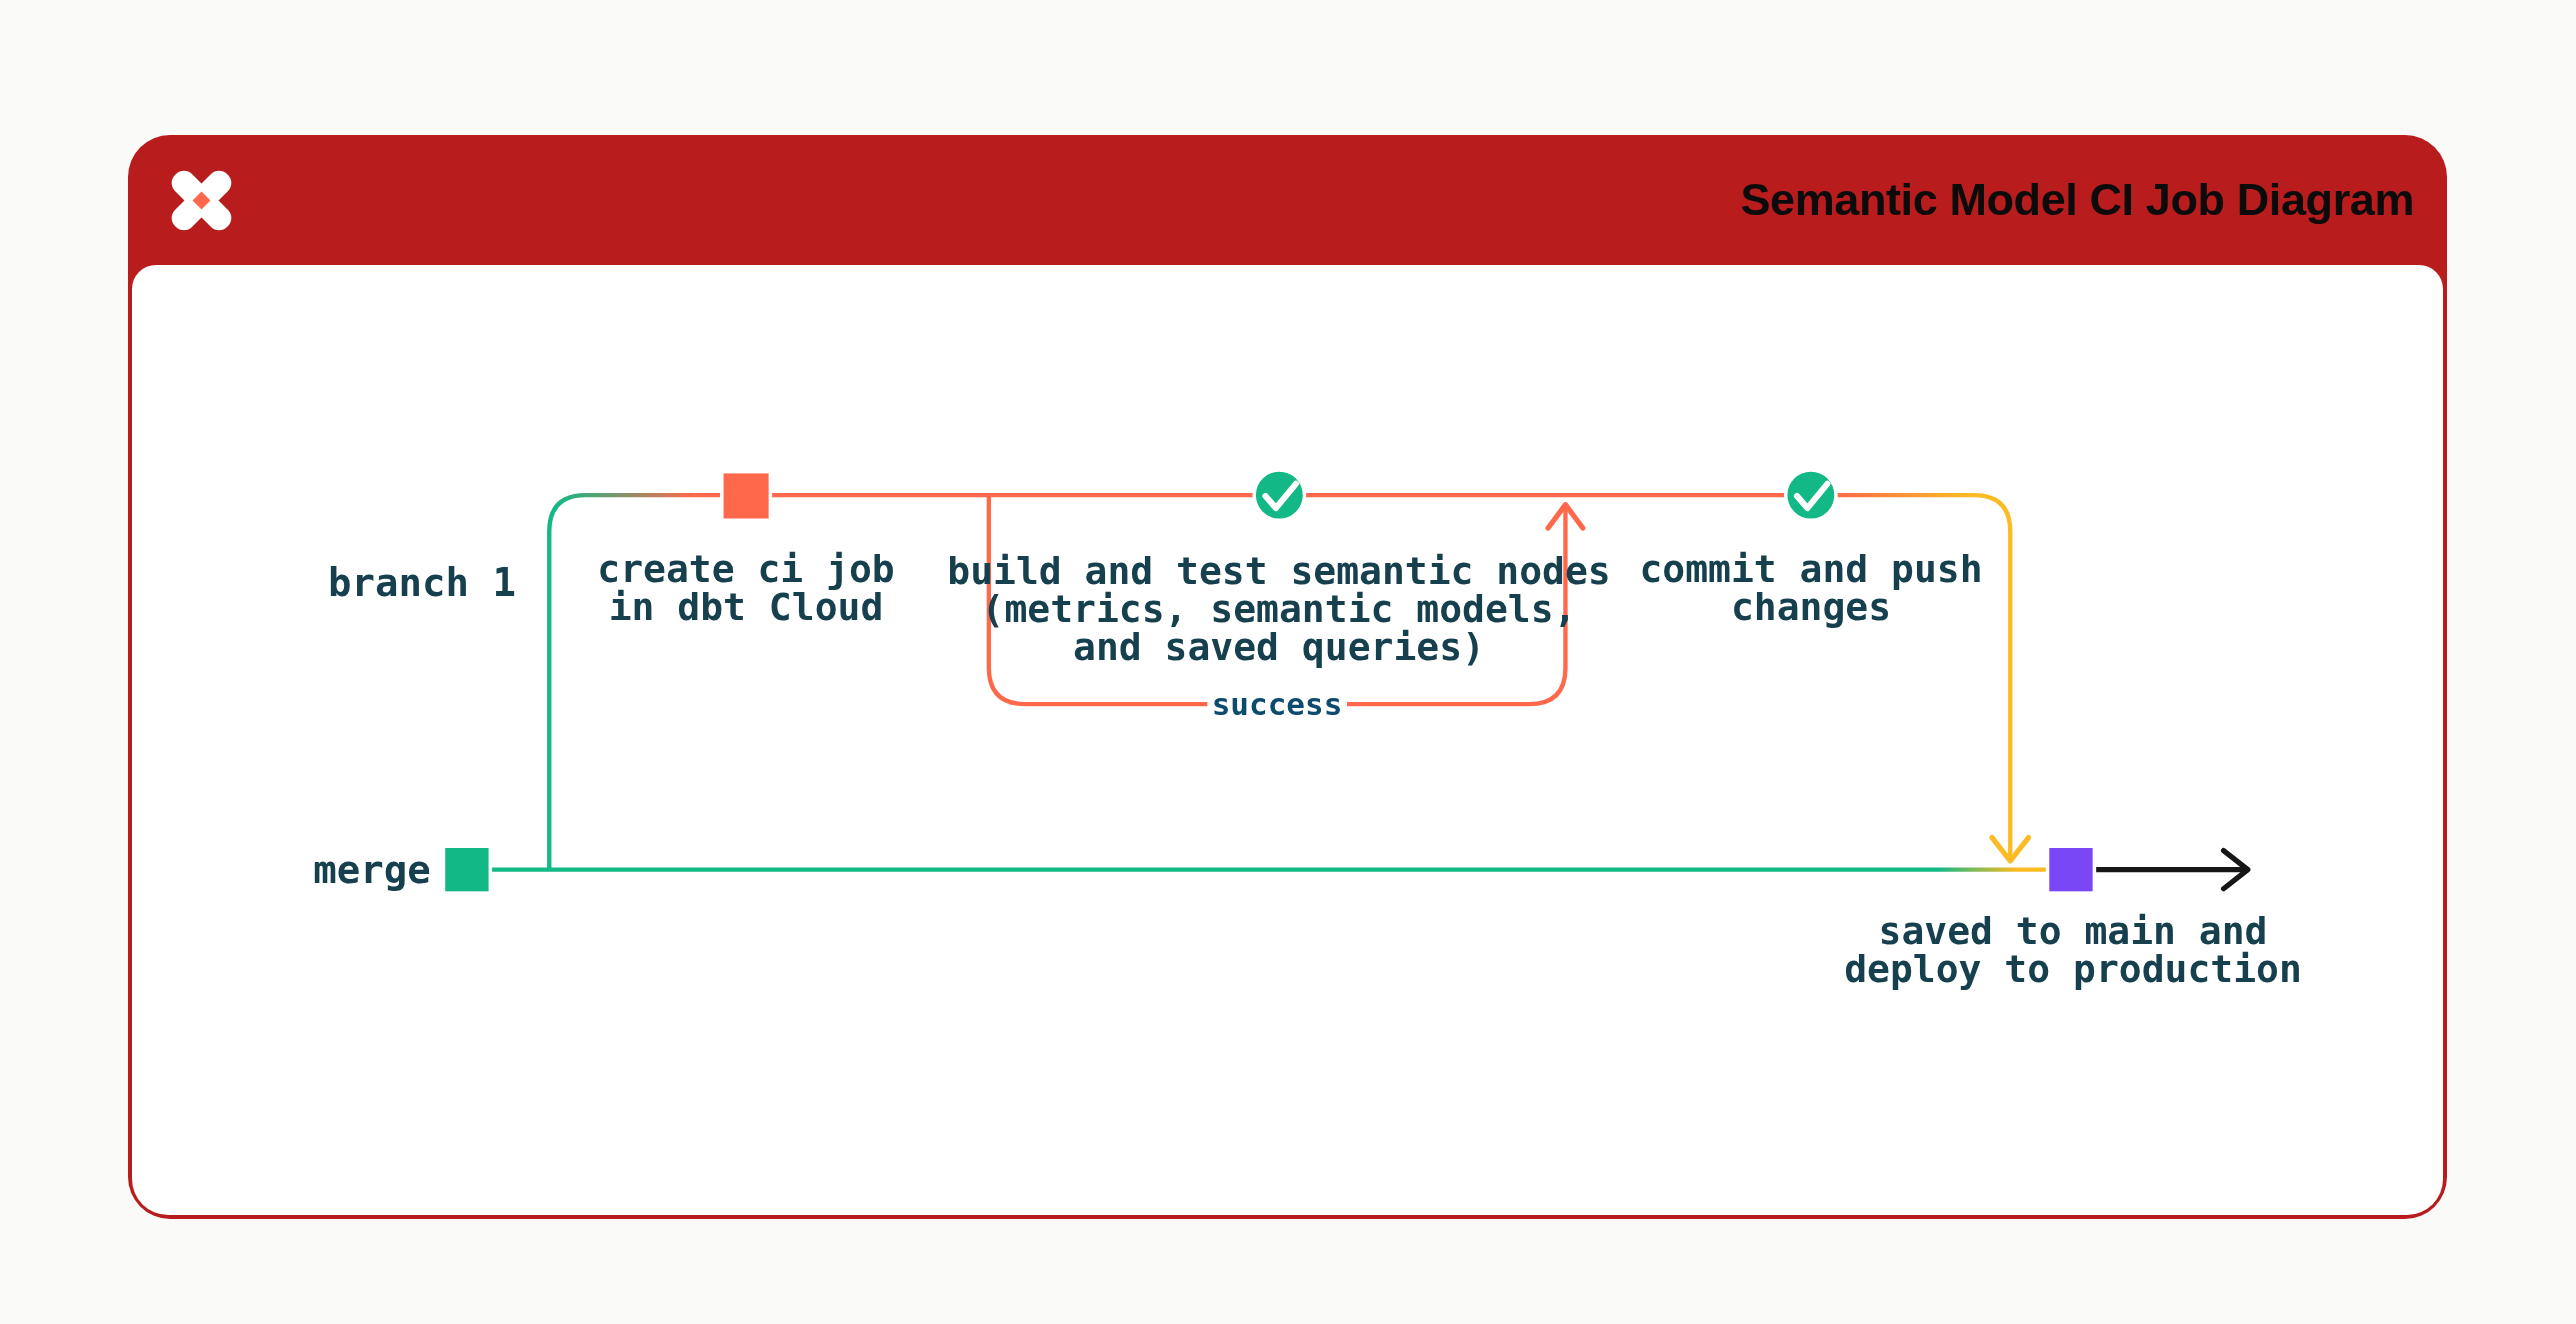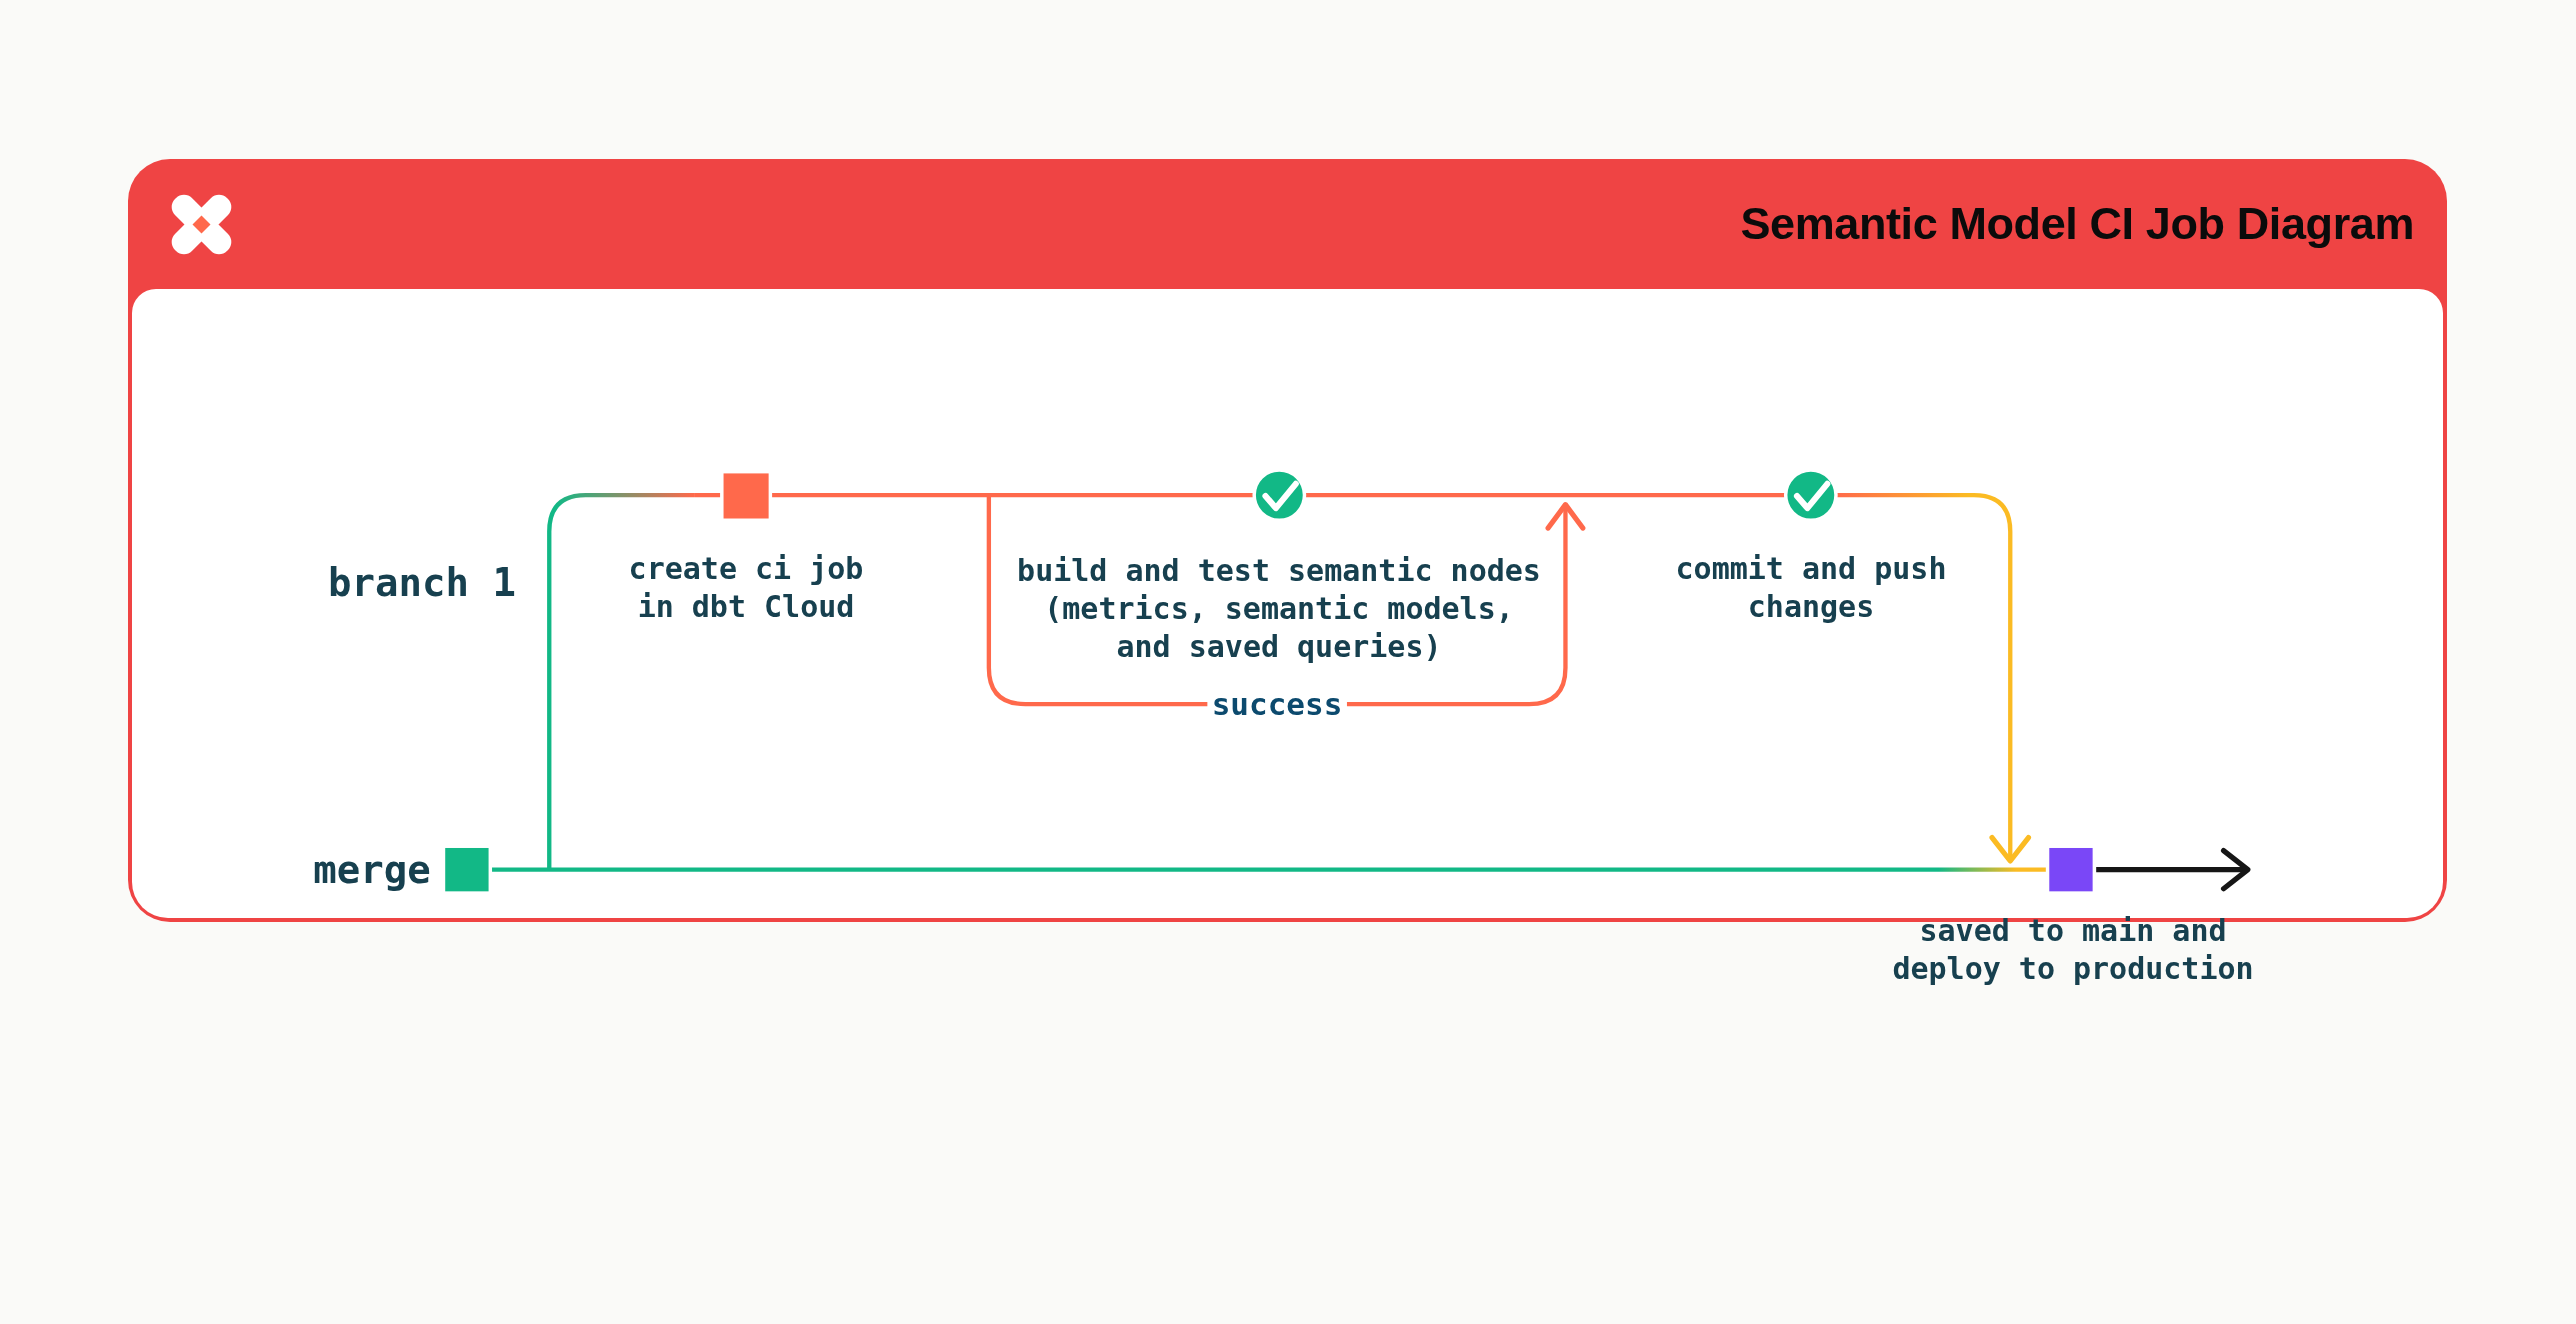--- a/index.html
+++ b/index.html
@@ -5,22 +5,22 @@
   html,body{margin:0;padding:0;}
   body{
     width:2576px;height:1324px;
     background:#FAFAF8;
     font-family:"DejaVu Sans Mono", monospace;
   }
   .stage{position:relative;width:2576px;height:1324px;overflow:hidden;}
 
   
   .card{
-    position:absolute;left:128px;top:135px;width:2319px;height:763px;
-    background:#ef4444;border-radius:42px;margin-top:24px;
+    position:absolute;left:128px;top:135px;width:2319px;height:1084px;
+    background:#b91c1c;border-radius:42px;
   }
   .card-body{
     position:absolute;left:4.3px;right:4.3px;top:130px;bottom:4.3px;
     background:#FFFFFF;border-radius:24px 24px 36px 36px;
   }
   .card-header{
     position:absolute;top:0;left:0;right:0;height:130px;
   }
   .logo{
     position:absolute;left:36px;top:28px;width:75px;height:75px;
@@ -33,21 +33,21 @@
   }
 
   
   .svg-layer{position:absolute;left:0;top:0;width:2576px;height:1324px;}
 
   .lbl{
     position:absolute;transform:translateX(-50%);
     color:#17404F;font-weight:700;text-align:center;white-space:pre-line;
   }
   .branch-label{font-size:39px;line-height:42px;}
-  .caption{font-size:30px;line-height:38px;}
+  .caption{font-size:38px;line-height:38px;}
   .success-label{font-size:31px;line-height:33px;color:#0c4a6e;}
 </style>
 </head>
 <body>
 
 <div class="stage">
 
   <div class="card">
     <div class="card-header">
       <svg class="logo" viewBox="0 0 100 100" aria-hidden="true">

